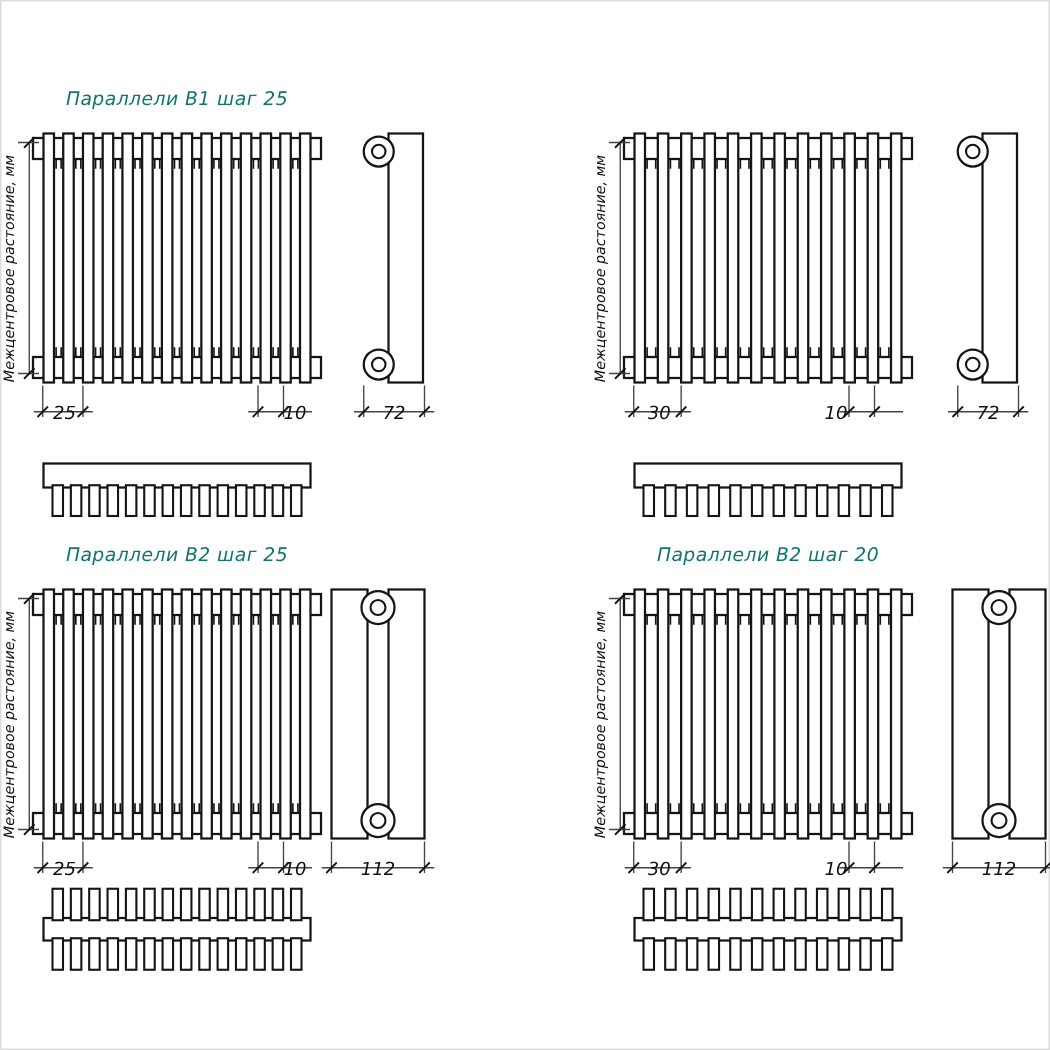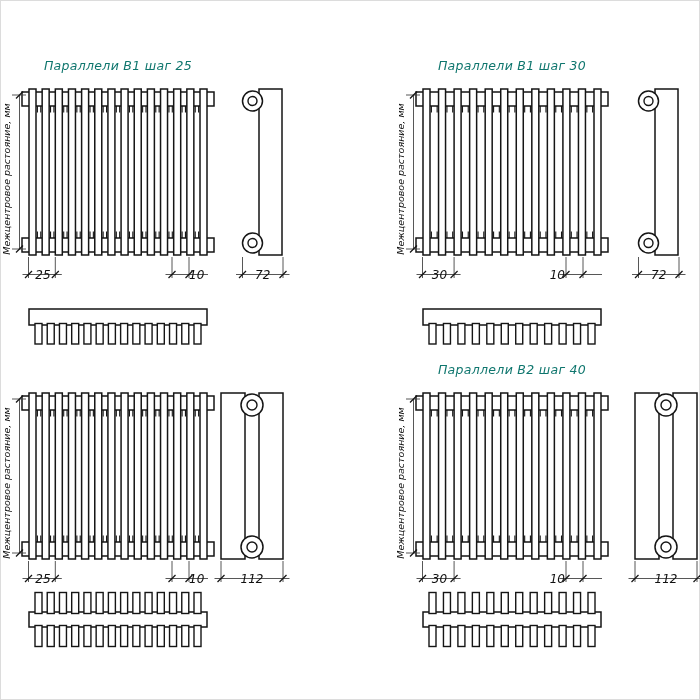--- a/index.html
+++ b/index.html
@@ -246,21 +246,20 @@
           <rect x="135.8181818181818" y="270.5" width="7" height="20.5" stroke="#151515" stroke-width="1.4" fill="#fff"></rect>
           <rect x="150.27272727272728" y="270.5" width="7" height="20.5" stroke="#151515" stroke-width="1.4" fill="#fff"></rect>
           <rect x="164.72727272727275" y="270.5" width="7" height="20.5" stroke="#151515" stroke-width="1.4" fill="#fff"></rect>
           <rect x="179.1818181818182" y="270.5" width="7" height="20.5" stroke="#151515" stroke-width="1.4" fill="#fff"></rect>
           <rect x="193.63636363636363" y="270.5" width="7" height="20.5" stroke="#151515" stroke-width="1.4" fill="#fff"></rect>
           <rect x="208.0909090909091" y="270.5" width="7" height="20.5" stroke="#151515" stroke-width="1.4" fill="#fff"></rect>
           <rect x="222.54545454545456" y="270.5" width="7" height="20.5" stroke="#151515" stroke-width="1.4" fill="#fff"></rect>
           <rect x="237" y="270.5" width="7" height="20.5" stroke="#151515" stroke-width="1.4" fill="#fff"></rect>
         </g>
       </svg>
-    <div class="q-title" style="left: 51px;">Параллели В1 шаг 30</div>
     <div class="rot-label" style="left: 45px; top: 212px;">Межцентровое растояние, мм</div>
     <div class="dim dim-step" style="left: 68px; width: 41px; text-align: center;">30</div>
     <div class="dim dim-width" style="left: 198px; width: 16px; text-align: right;">10</div>
     <div class="dim dim-depth" style="left: 285.5px; width: 44.5px; text-align: center;">72</div>
   </div>
 
   <div class="quadrant" id="q2" style="left: 0px; top: 356px;">
     <svg class="q-svg" width="360" height="300">
         <g>
           <rect x="21" y="39" width="192" height="14" stroke="#151515" stroke-width="1.5" fill="none"></rect>
@@ -389,20 +388,21 @@
           <rect x="107.38461538461539" y="268.5" width="7" height="21" stroke="#151515" stroke-width="1.4" fill="#fff"></rect>
           <rect x="119.61538461538461" y="268.5" width="7" height="21" stroke="#151515" stroke-width="1.4" fill="#fff"></rect>
           <rect x="131.84615384615384" y="268.5" width="7" height="21" stroke="#151515" stroke-width="1.4" fill="#fff"></rect>
           <rect x="144.07692307692307" y="268.5" width="7" height="21" stroke="#151515" stroke-width="1.4" fill="#fff"></rect>
           <rect x="156.3076923076923" y="268.5" width="7" height="21" stroke="#151515" stroke-width="1.4" fill="#fff"></rect>
           <rect x="168.53846153846152" y="268.5" width="7" height="21" stroke="#151515" stroke-width="1.4" fill="#fff"></rect>
           <rect x="180.76923076923077" y="268.5" width="7" height="21" stroke="#151515" stroke-width="1.4" fill="#fff"></rect>
           <rect x="193" y="268.5" width="7" height="21" stroke="#151515" stroke-width="1.4" fill="#fff"></rect>
         </g>
       </svg>
+    <div class="q-title" style="left: 7px;">Параллели В2 шаг 25</div>
     <div class="rot-label" style="left: 1px; top: 212px;">Межцентровое растояние, мм</div>
     <div class="dim dim-step" style="left: 24px; width: 36px; text-align: center;">25</div>
     <div class="dim dim-width" style="left: 188px; width: 28px; text-align: left;">10</div>
     <div class="dim dim-depth" style="left: 218px; width: 66px; text-align: center;">112</div>
   </div>
 
   <div class="quadrant" id="q3" style="left: 350px; top: 356px;">
     <svg class="q-svg" width="360" height="300">
         <g>
           <rect x="65" y="39" width="192" height="14" stroke="#151515" stroke-width="1.5" fill="none"></rect>
@@ -517,20 +517,20 @@
           <rect x="135.8181818181818" y="268.5" width="7" height="21" stroke="#151515" stroke-width="1.4" fill="#fff"></rect>
           <rect x="150.27272727272728" y="268.5" width="7" height="21" stroke="#151515" stroke-width="1.4" fill="#fff"></rect>
           <rect x="164.72727272727275" y="268.5" width="7" height="21" stroke="#151515" stroke-width="1.4" fill="#fff"></rect>
           <rect x="179.1818181818182" y="268.5" width="7" height="21" stroke="#151515" stroke-width="1.4" fill="#fff"></rect>
           <rect x="193.63636363636363" y="268.5" width="7" height="21" stroke="#151515" stroke-width="1.4" fill="#fff"></rect>
           <rect x="208.0909090909091" y="268.5" width="7" height="21" stroke="#151515" stroke-width="1.4" fill="#fff"></rect>
           <rect x="222.54545454545456" y="268.5" width="7" height="21" stroke="#151515" stroke-width="1.4" fill="#fff"></rect>
           <rect x="237" y="268.5" width="7" height="21" stroke="#151515" stroke-width="1.4" fill="#fff"></rect>
         </g>
       </svg>
-    <div class="q-title" style="left: 51px;">Параллели В2 шаг 40</div>
+    <div class="q-title" style="left: 51px;">Параллели В2 шаг 20</div>
     <div class="rot-label" style="left: 45px; top: 212px;">Межцентровое растояние, мм</div>
     <div class="dim dim-step" style="left: 68px; width: 41px; text-align: center;">30</div>
     <div class="dim dim-width" style="left: 198px; width: 16px; text-align: right;">10</div>
     <div class="dim dim-depth" style="left: 282px; width: 66px; text-align: center;">112</div>
   </div>
 
 </div>
 
 </body></html>

